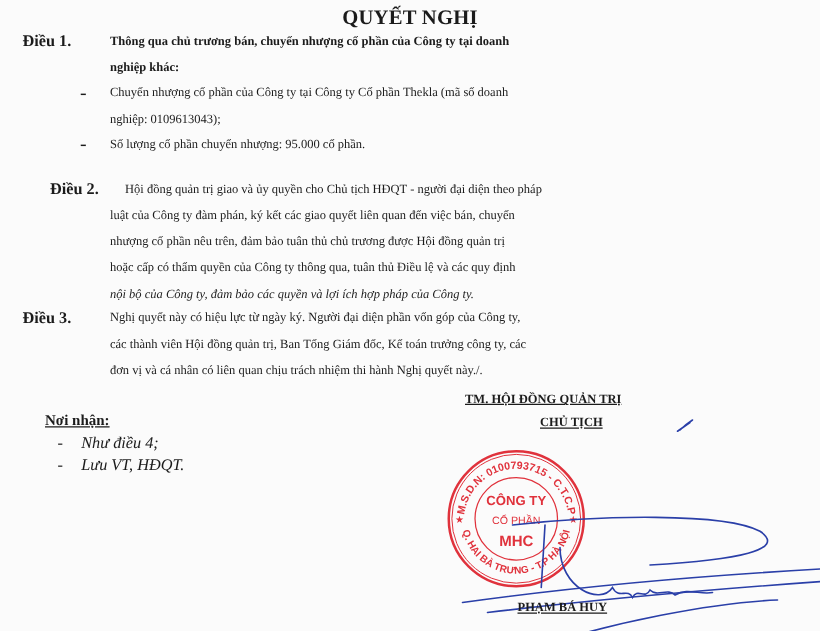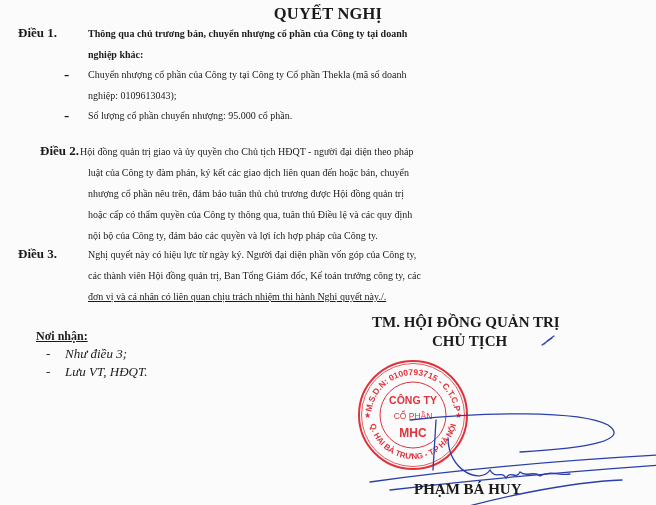--- a/index.html
+++ b/index.html
@@ -11,21 +11,21 @@
   }
   .abs { position:absolute; white-space:nowrap; }
   .title { left:0; width:656px; text-align:center; top:4px; font-size:16.5px; font-weight:bold; letter-spacing:0.2px; }
   .lbl { font-weight:bold; font-size:13px; }
   .txt { font-size:10px; line-height:20.6px; }
   .bold { font-weight:bold; }
   .dash { font-size:15.8px; }
   .recv { font-size:13px; }
   .recv-title { font-weight:bold; text-decoration:underline; font-size:12px; }
   .recv-item { font-style:italic; font-size:13px; }
-  .sign-head { font-weight:bold; font-size:15px; }
+  .sign-head { font-weight:bold; font-size:10px;text-decoration:underline; }
   .stamp { position:absolute; left:357px; top:359px; width:112px; height:112px; }
   .sig { position:absolute; left:330px; top:330px; width:326px; height:175px; pointer-events:none; }
 </style>
 </head>
 <body>
 
 <div>
 
   <div class="abs title">QUYẾT NGHỊ</div>
 
@@ -37,38 +37,38 @@
     <div class="abs dash" style="left:64px;top:66px;">-</div>
     <div class="abs txt" style="left:88px;top:65px;">Chuyển nhượng cổ phần của Công ty tại Công ty Cổ phần Thekla (mã số doanh</div>
     <div class="abs txt" style="left:88px;top:86px;text-align:center;">nghiệp: 0109613043);</div>
 
     <div class="abs dash" style="left:64px;top:107px;">-</div>
     <div class="abs txt" style="left:88px;top:106px;">Số lượng cổ phần chuyển nhượng: 95.000 cổ phần.</div>
   </div>
 
   <div>
     <div class="abs lbl" style="left:18px;top:143px;margin-left:22px;">Điều 2.</div>
-    <div class="abs txt" style="left:80px;top:142px;">Hội đồng quản trị giao và ủy quyền cho Chủ tịch HĐQT - người đại diện theo pháp</div>
-    <div class="abs txt" style="left:88px;top:163px;">luật của Công ty đàm phán, ký kết các giao dịch liên quan đến hoặc bán, chuyển</div>
+    <div class="abs txt" style="left:100px;top:142px;">Hội đồng quản trị giao và ủy quyền cho Chủ tịch HĐQT - người đại diện theo pháp</div>
+    <div class="abs txt" style="left:88px;top:163px;">luật của Công ty đàm phán, ký kết các giao quyết liên quan đến việc bán, chuyển</div>
     <div class="abs txt" style="left:88px;top:184px;">nhượng cổ phần nêu trên, đảm bảo tuân thủ chủ trương được Hội đồng quản trị</div>
     <div class="abs txt" style="left:88px;top:205px;">hoặc cấp có thẩm quyền của Công ty thông qua, tuân thủ Điều lệ và các quy định</div>
-    <div class="abs txt" style="left:88px;top:226px;">nội bộ của Công ty, đảm bảo các quyền và lợi ích hợp pháp của Công ty.</div>
+    <div class="abs txt" style="left:88px;top:226px;font-style:italic;">nội bộ của Công ty, đảm bảo các quyền và lợi ích hợp pháp của Công ty.</div>
   </div>
 
   <div>
     <div class="abs lbl" style="left:18px;top:246px;">Điều 3.</div>
     <div class="abs txt" style="left:88px;top:245px;">Nghị quyết này có hiệu lực từ ngày ký. Người đại diện phần vốn góp của Công ty,</div>
     <div class="abs txt" style="left:88px;top:266px;">các thành viên Hội đồng quản trị, Ban Tổng Giám đốc, Kế toán trưởng công ty, các</div>
-    <div class="abs txt" style="left:88px;top:287px;text-decoration:underline;">đơn vị và cá nhân có liên quan chịu trách nhiệm thi hành Nghị quyết này./.</div>
+    <div class="abs txt" style="left:88px;top:287px;">đơn vị và cá nhân có liên quan chịu trách nhiệm thi hành Nghị quyết này./.</div>
   </div>
 
   <div>
     <div class="abs recv-title" style="left:36px;top:329px;">Nơi nhận:</div>
     <div class="abs recv" style="left:46px;top:346px;">-</div>
-    <div class="abs recv-item" style="left:65px;top:346px;">Như điều 3;</div>
+    <div class="abs recv-item" style="left:65px;top:346px;">Như điều 4;</div>
     <div class="abs recv" style="left:46px;top:364px;">-</div>
     <div class="abs recv-item" style="left:65px;top:364px;">Lưu VT, HĐQT.</div>
   </div>
 
   <div>
     <div class="abs sign-head" style="left:372px;top:314px;">TM. HỘI ĐỒNG QUẢN TRỊ</div>
     <div class="abs sign-head" style="left:432px;top:333px;">CHỦ TỊCH</div>
 
     <svg class="stamp" viewBox="0 0 112 112">
       <defs>

